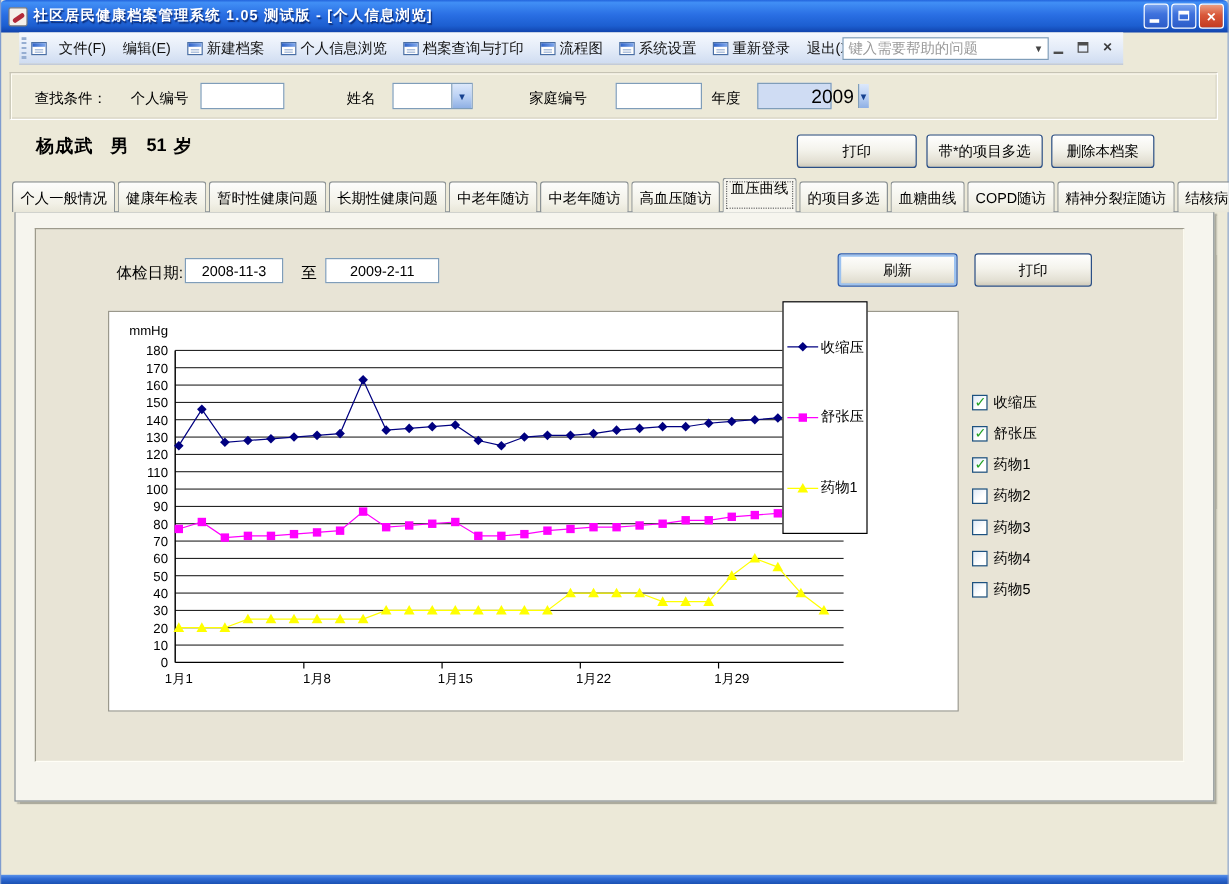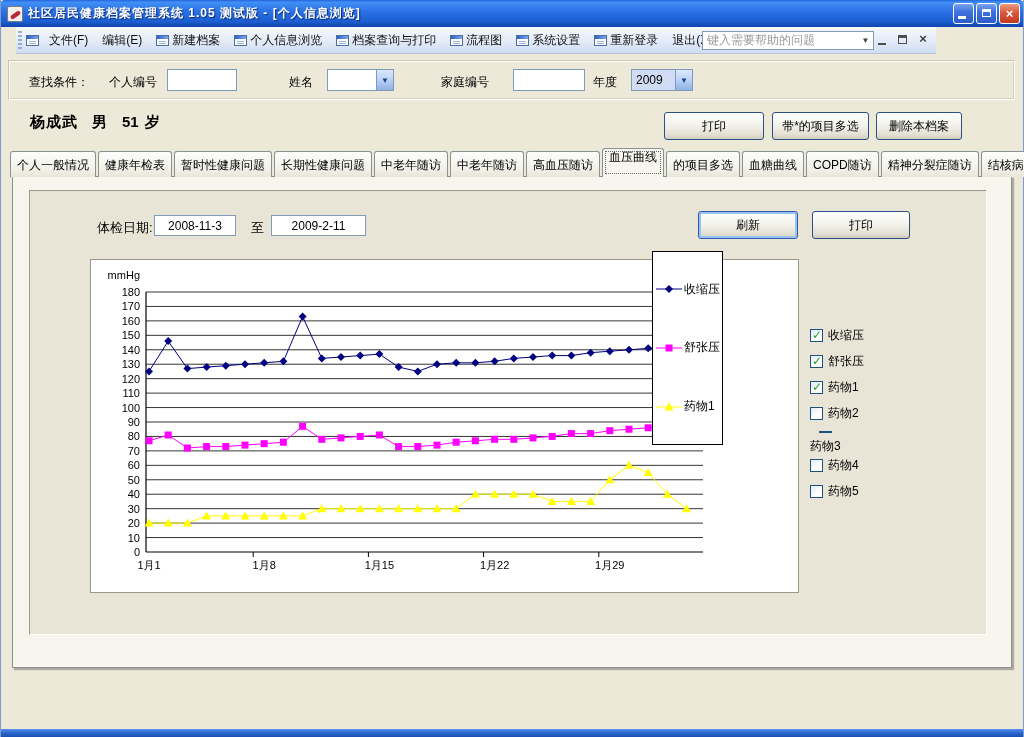--- a/index.html
+++ b/index.html
@@ -40,21 +40,21 @@
   .mdi .res-glyph { position:absolute; left:2px; top:2px; width:9px; height:9px; border:1px solid #4d4d4d; border-top-width:3px; }
   .mdi .cls-glyph { position:absolute; left:0; top:-2px; width:100%; text-align:center; color:#3d3d3d; font-weight:bold; font-size:13px; }
 
   
   .search-panel { position:absolute; left:8px; top:60px; width:1007px; height:40px;
     border-top:1px solid #c6c3b4; border-left:1px solid #c6c3b4; border-bottom:1px solid #fff; border-right:1px solid #fff;
     box-shadow:inset 1px 1px 0 #fffdf4, inset -1px -1px 0 #d4d0c0; }
   .sp-label { position:absolute; top:13px; color:#000; }
   .xp-input { position:absolute; height:22px; background:#fff; border:1px solid #7F9DB9; font-size:12px; padding:2px 4px; font-family:inherit; }
   .xp-combo { position:absolute; height:22px; background:#fff; border:1px solid #7F9DB9; display:flex; }
-  .xp-combo .val { flex:1; padding:3px 3px 0 4px; font-size:12px; }
+  .xp-combo .val { flex:1; padding:3px 3px 0 4px; font-size:16px;margin-left:40px; }
   .xp-combo.focused { background:#cfdcf3; }
   .cmb-arrow { width:17px; height:100%; border-left:1px solid #7F9DB9;
     background:linear-gradient(180deg,#dce8fb 0%,#bcd2f5 50%,#8fb0e4 100%);
     color:#16418f; font-size:8px; display:flex; align-items:center; justify-content:center; }
 
   
   .patient-row { position:absolute; left:30px; top:113px; display:flex; gap:14px; font-size:15px; font-weight:bold; color:#000; letter-spacing:1px; }
   .xp-btn { position:absolute; height:28px; border:1px solid #2b4f86; border-radius:3px;
     background:linear-gradient(180deg,#ffffff 0%,#f4f3ec 45%,#e2dfd2 85%,#cfcaba 100%);
     font-size:12px; color:#000; font-family:inherit; text-align:center; cursor:default; }
@@ -383,21 +383,21 @@
         <div class="chk-row" style="top: 188px;">
           <span class="chk-box">
             <span class="tick">✓</span>
           </span>
           <span class="chk-label">药物1</span>
         </div>
         <div class="chk-row" style="top: 214px;">
           <span class="chk-box"></span>
           <span class="chk-label">药物2</span>
         </div>
-        <div class="chk-row" style="top: 240px; flex-direction: column;">
+        <div class="chk-row" style="top: 240px;">
           <span class="chk-box"></span>
           <span class="chk-label">药物3</span>
         </div>
         <div class="chk-row" style="top: 266px;">
           <span class="chk-box"></span>
           <span class="chk-label">药物4</span>
         </div>
         <div class="chk-row" style="top: 292px;">
           <span class="chk-box"></span>
           <span class="chk-label">药物5</span>

